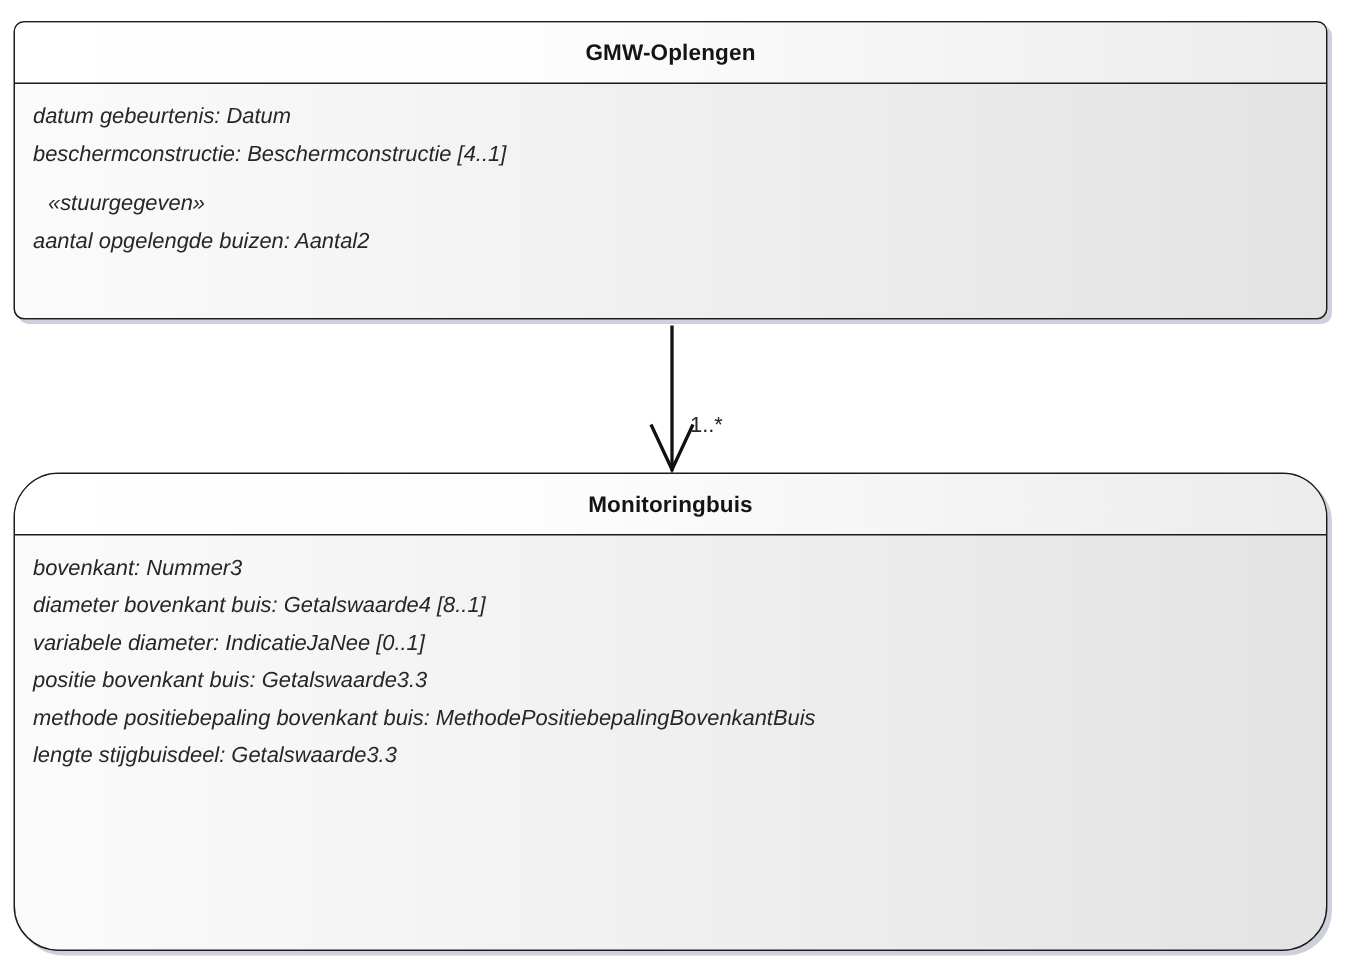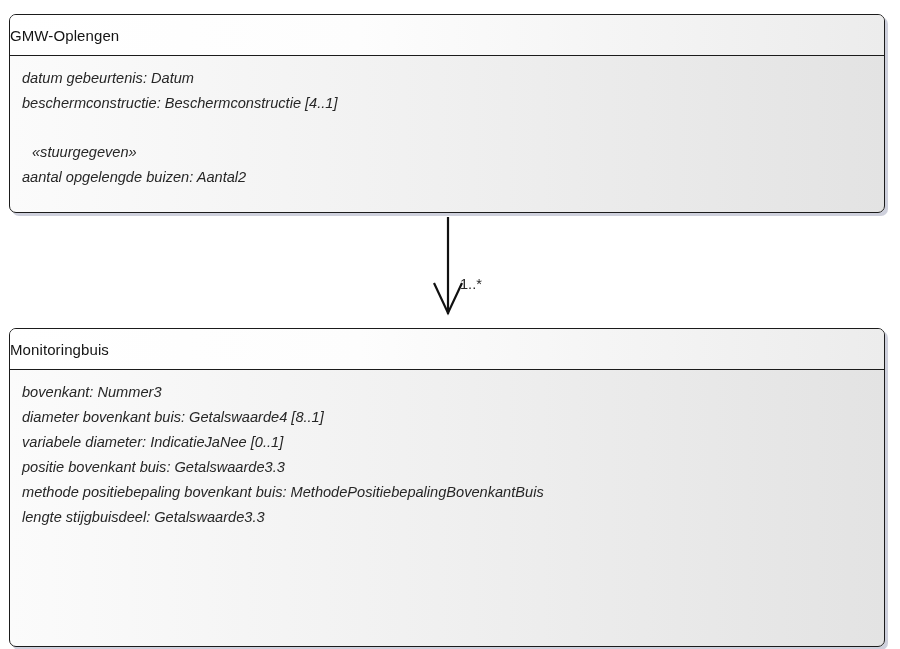--- a/index.html
+++ b/index.html
@@ -26,56 +26,58 @@
     border: 1.4px solid #1b1b1b;
     border-radius: 7px;
     background: linear-gradient(to right, #fbfbfb 0%, #f1f1f1 45%, #e3e3e3 100%);
     box-shadow: 3px 3px 0 0 rgba(197, 200, 214, 0.85);
     overflow: hidden;
   }
   .uml-header {
     box-sizing: border-box;
     height: 41px;
     line-height: 41px;
-    font-weight: normal;
+    text-align: center;
+    font-weight: bold;
     font-size: 15px;
     color: #141414;
     border-bottom: 1.4px solid #1b1b1b;
     background: linear-gradient(to right, #ffffff 0%, #fdfdfd 40%, #ececec 100%);
     letter-spacing: 0.1px;
   }
   .uml-body {
     padding: 10px 0 12px 0;
     background: transparent;
   }
   .attr {
     font-size: 14.6px;
     line-height: 25px;
     color: #262626;
     padding: 0 12px;
     white-space: nowrap;
     font-style: italic;
   }
   .attr.stereotype {
     padding-left: 22px;
-    margin-top: 24px;
+    margin-top: 8px;
   }
 
   
   #class-gmw-oplengen {
     left: 9px;
     top: 14px;
     width: 876px;
     height: 199px;
   }
   #class-monitoringbuis {
     left: 9px;
-    top: 328px;
+    top: 315px;
     width: 876px;
     height: 319px;
+    border-radius: 30px;
   }
 
   
   .connector {
     position: absolute;
     left: 0;
     top: 0;
     width: 900px;
     height: 649px;
     pointer-events: none;

